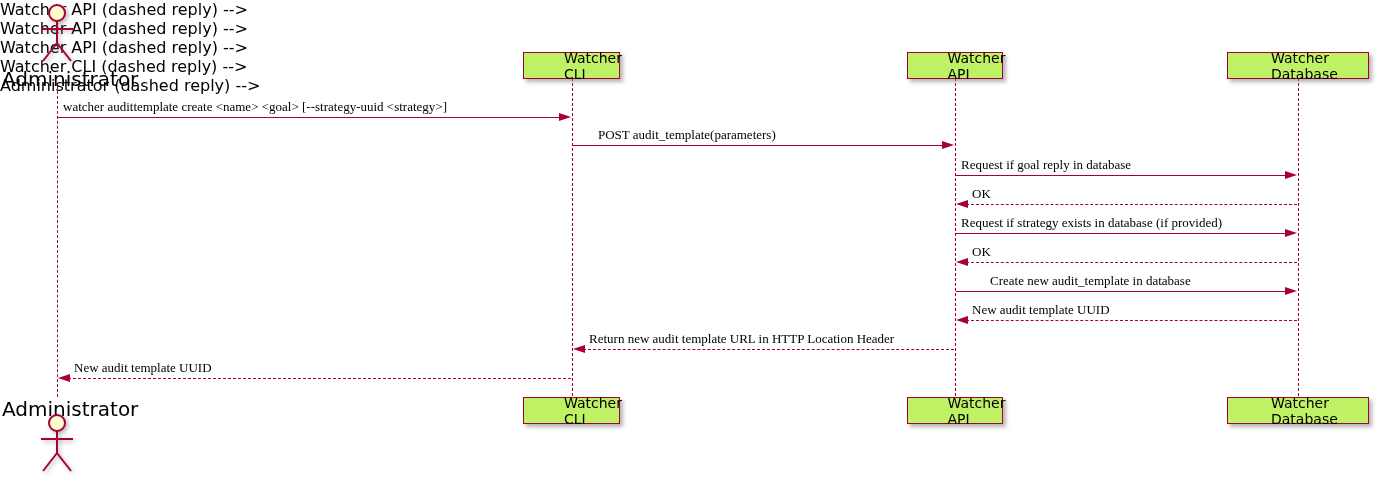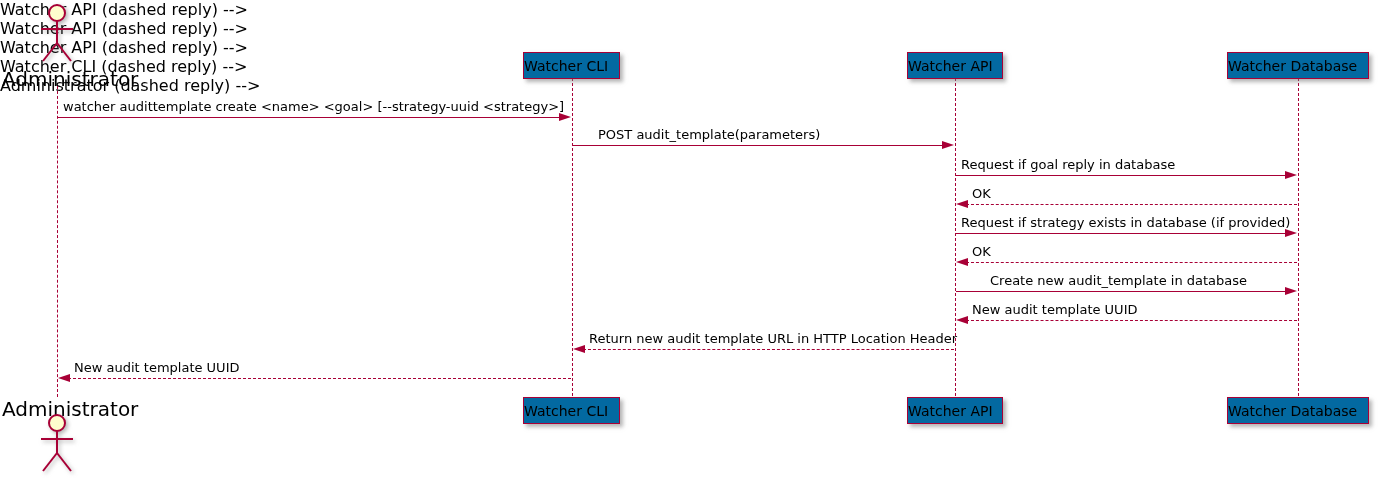--- a/index.html
+++ b/index.html
@@ -12,43 +12,45 @@
     overflow:hidden;
   }
   .lifeline{
     position:absolute;
     width:0;
     border-left:1px dashed #A80036;
   }
   .participant-box{
     position:absolute;
     height:27px;
-    background:#0369a1;
+    background:#bef264;
     border:1.7px solid #A80036;
     box-shadow:3px 3px 4px rgba(120,120,120,0.55);
-    display:flex;align-items:center;
+    display:flex;align-items:center;justify-content:center;
     font-size:14px;
     color:#000000;
     box-sizing:border-box;
+    padding-left:43px;
   }
   .actor-label{
     position:absolute;
     width:110px;
     font-size:20px;
     color:#000000;
   }
   .actor-figure{
     position:absolute;
     filter:drop-shadow(2.5px 2.5px 2px rgba(120,120,120,0.55));
   }
   .msg-label{
     position:absolute;
     font-size:13px;
     white-space:nowrap;
     color:#000000;
+    font-family:Liberation Serif, serif;
   }
   .msg-line{
     position:absolute;
     height:0;
   }
   .msg-line.solid{border-top:1.4px solid #A80036;}
   .msg-line.dashed{border-top:1.4px dashed #A80036;}
   .arrowhead{
     position:absolute;
     width:0;height:0;

